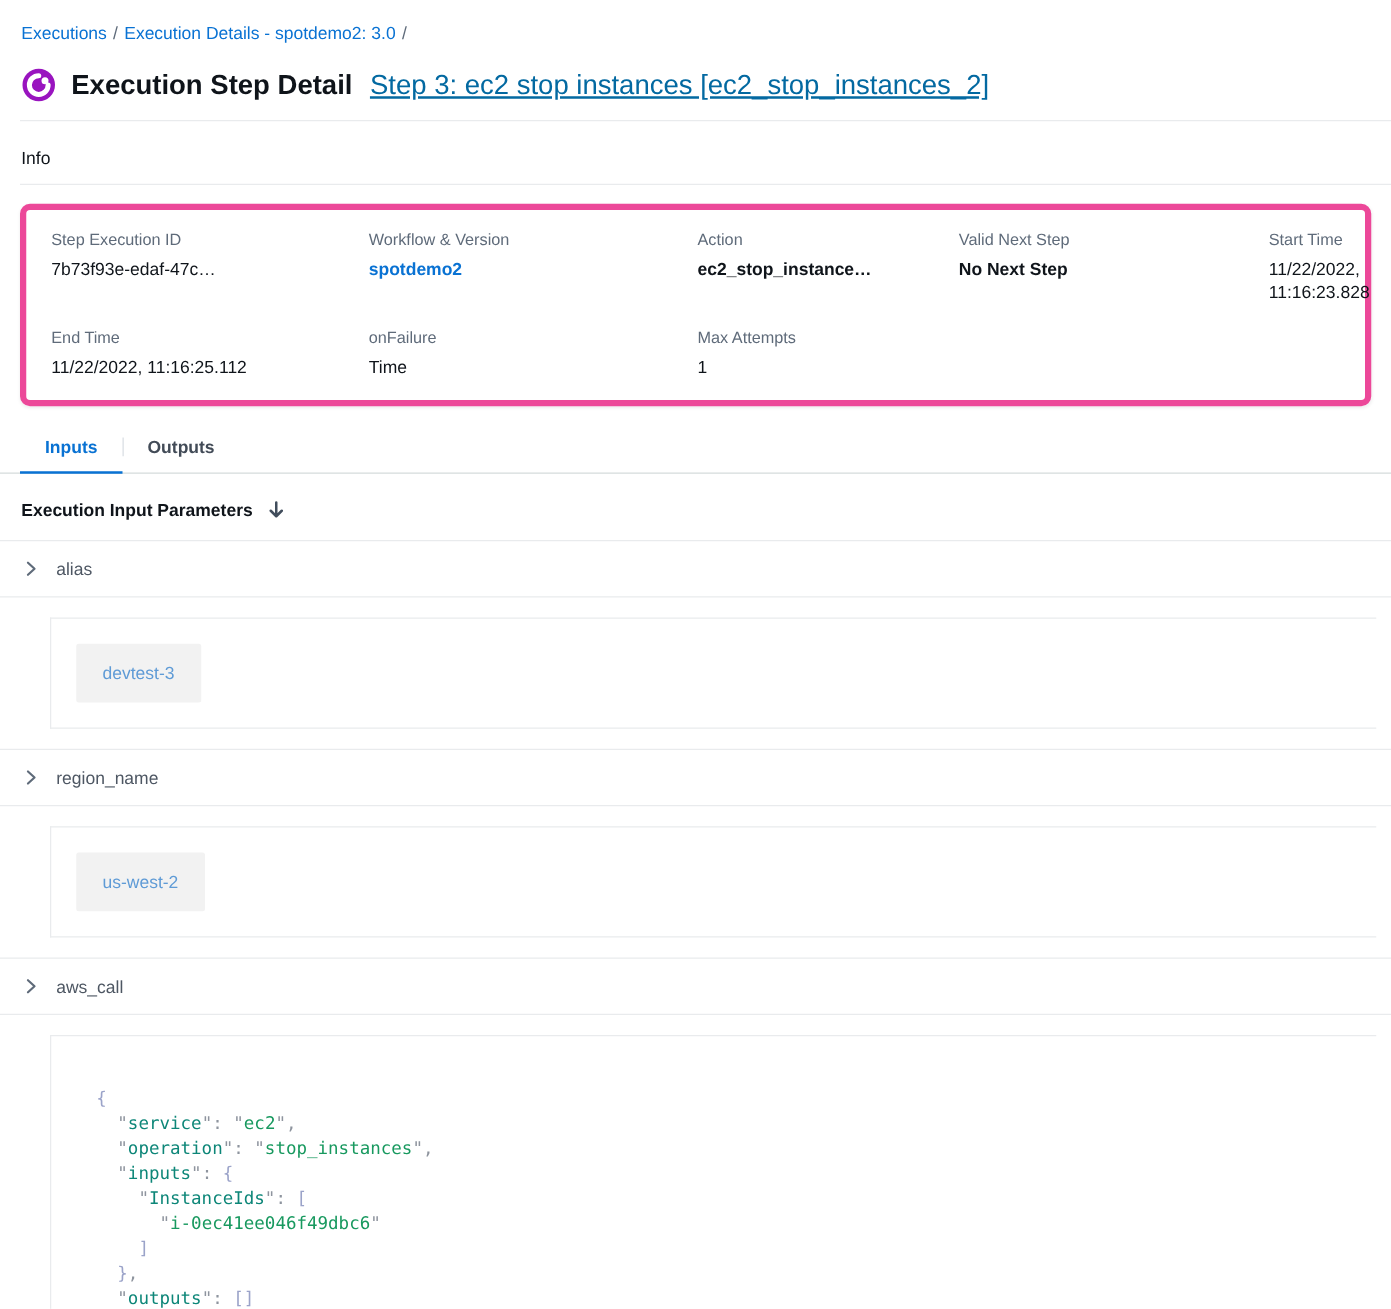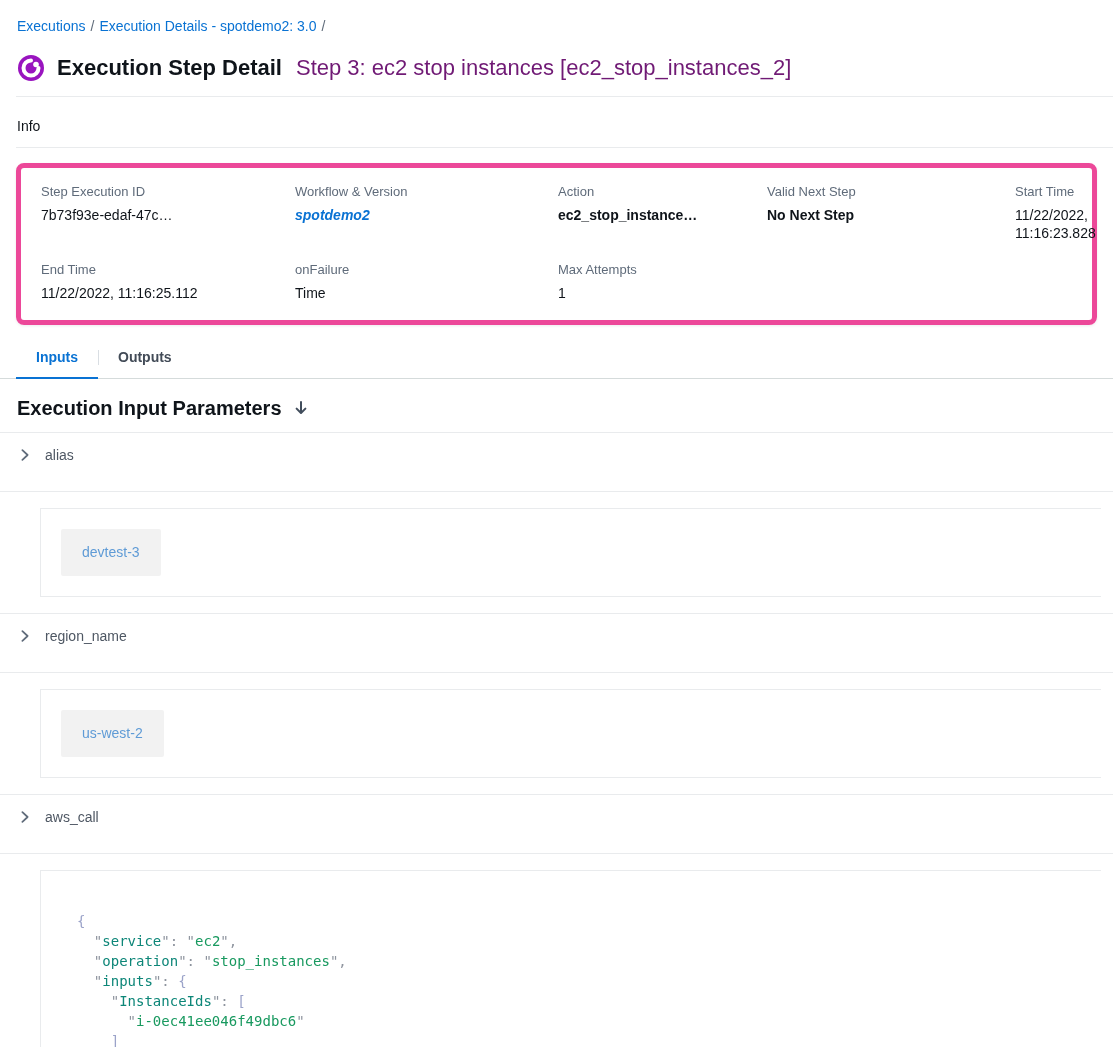--- a/index.html
+++ b/index.html
@@ -12,70 +12,70 @@
   }
 
   
   .breadcrumb { margin:16px 16px 0 17px; font-size:14px; line-height:20px; }
   .breadcrumb a { color:#0972d3; text-decoration:none; cursor:pointer; }
   .breadcrumb .sep { color:#5f6b7a; margin:0 5px; }
 
   
   .page-header { display:flex; align-items:center; gap:12px; margin:17px 16px 0 17px; }
   .page-title { font-size:22px; font-weight:700; color:#0f141a; line-height:30px; }
-  .page-subtitle { font-size:22px; font-weight:400; color:#701a75; line-height:30px; margin-left:2px; }
+  .page-subtitle { font-size:22px; font-weight:400; color:#0369a1; line-height:30px; margin-left:2px;text-decoration:underline; }
 
   .rule { border-bottom:1px solid #e9ebed; margin-left:16px; }
   .rule.title-rule { margin-top:13px; }
   .rule.info-rule  { margin-top:10px; }
 
   .info-title { font-size:14px; font-weight:400; color:#0f141a; margin:18px 16px 0 17px; line-height:22px; }
 
   
   .info-card {
     margin:15px 16px 0 16px;
     border:5px solid #ec4899; border-radius:8px;
     box-shadow:0 1px 3px rgba(0,7,22,0.08);
     padding:16px 20px 18px 20px;
     display:grid;
     grid-template-columns:254px 263px 209px 248px 1fr;
     row-gap:20px;
   }
   .field-label { font-size:13px; line-height:16px; color:#5f6b7a; margin-bottom:6px; }
   .field-value { font-size:14px; line-height:18px; color:#0f141a; }
   .field-value.strong { font-weight:700; }
-  a.field-value.link { color:#0972d3; font-weight:700; text-decoration:none; cursor:pointer;font-style:italic; }
+  a.field-value.link { color:#0972d3; font-weight:700; text-decoration:none; cursor:pointer; }
   .field-value.status { display:flex; align-items:center; gap:6px; }
   .field-value.status svg { flex:0 0 auto; }
 
   
   .tabs { margin-top:14px; border-bottom:1px solid #d5dbdb; display:flex; padding-left:16px; }
   .tab {
     position:relative; background:none; border:none; cursor:pointer;
     font-family:inherit; font-size:14px; font-weight:700; color:#424b57;
     padding:10px 20px 12px 20px; line-height:17px;
   }
   .tab.active { color:#0972d3; }
   .tab.active::after { content:""; position:absolute; left:0; right:0; bottom:-1px; height:2px; background:#0972d3; }
   .tab + .tab::before { content:""; position:absolute; left:0; top:11px; bottom:13px; width:1px; background:#d9dee3; }
 
   
   .params-header {
     display:flex; align-items:center; gap:11px;
     padding:20px 0 15px 17px;
     border-bottom:1px solid #e9ebed;
-    font-size:20px; font-weight:700; color:#0f141a; line-height:18px;
+    font-size:14px; font-weight:700; color:#0f141a; line-height:18px;
   }
   .icon-btn { display:inline-flex; cursor:pointer; }
 
   
   .param-section { border-bottom:1px solid #e9ebed; }
   .section-header {
     display:flex; align-items:center; gap:13px;
-    padding:13px 0 27px 18px;
+    padding:13px 0 13px 18px;
     border-bottom:1px solid #e9ebed;
     font-size:14px; color:#4e5763; line-height:18px; cursor:pointer;
   }
   .section-header .chev { display:inline-flex; }
   .section-body { padding:16px 12px 16px 40px; }
 
   .panel { border:1px solid #e9ebed; border-right:none; background:#fff; padding:20px; }
 
   .chip {
     display:inline-block; border:none; cursor:pointer;

